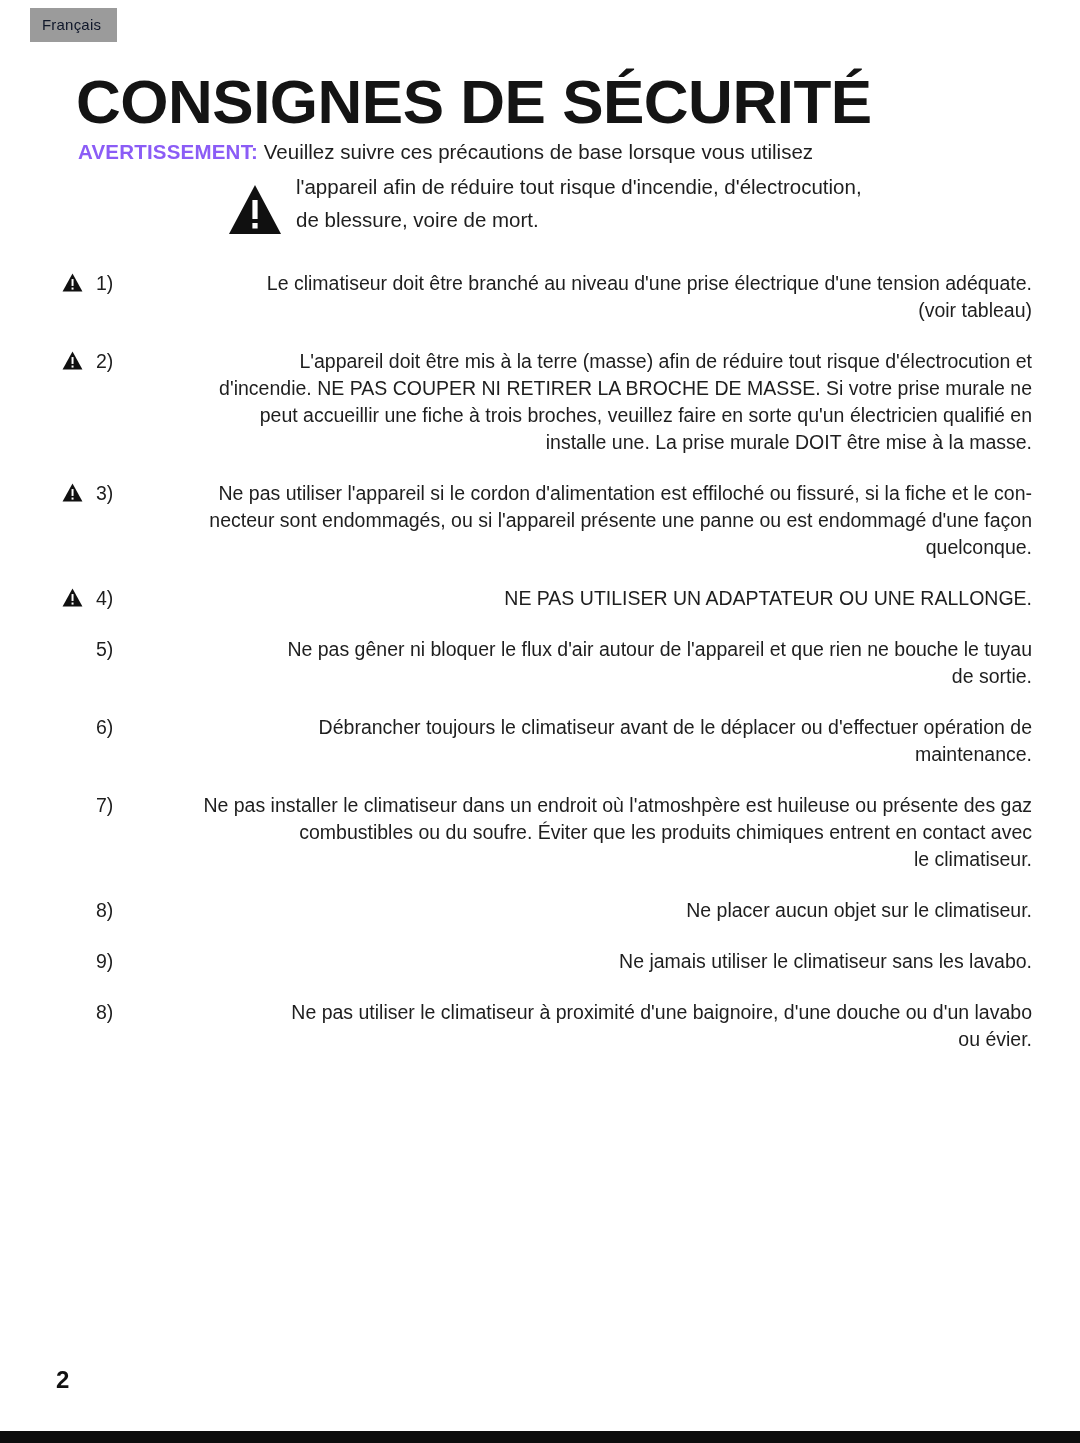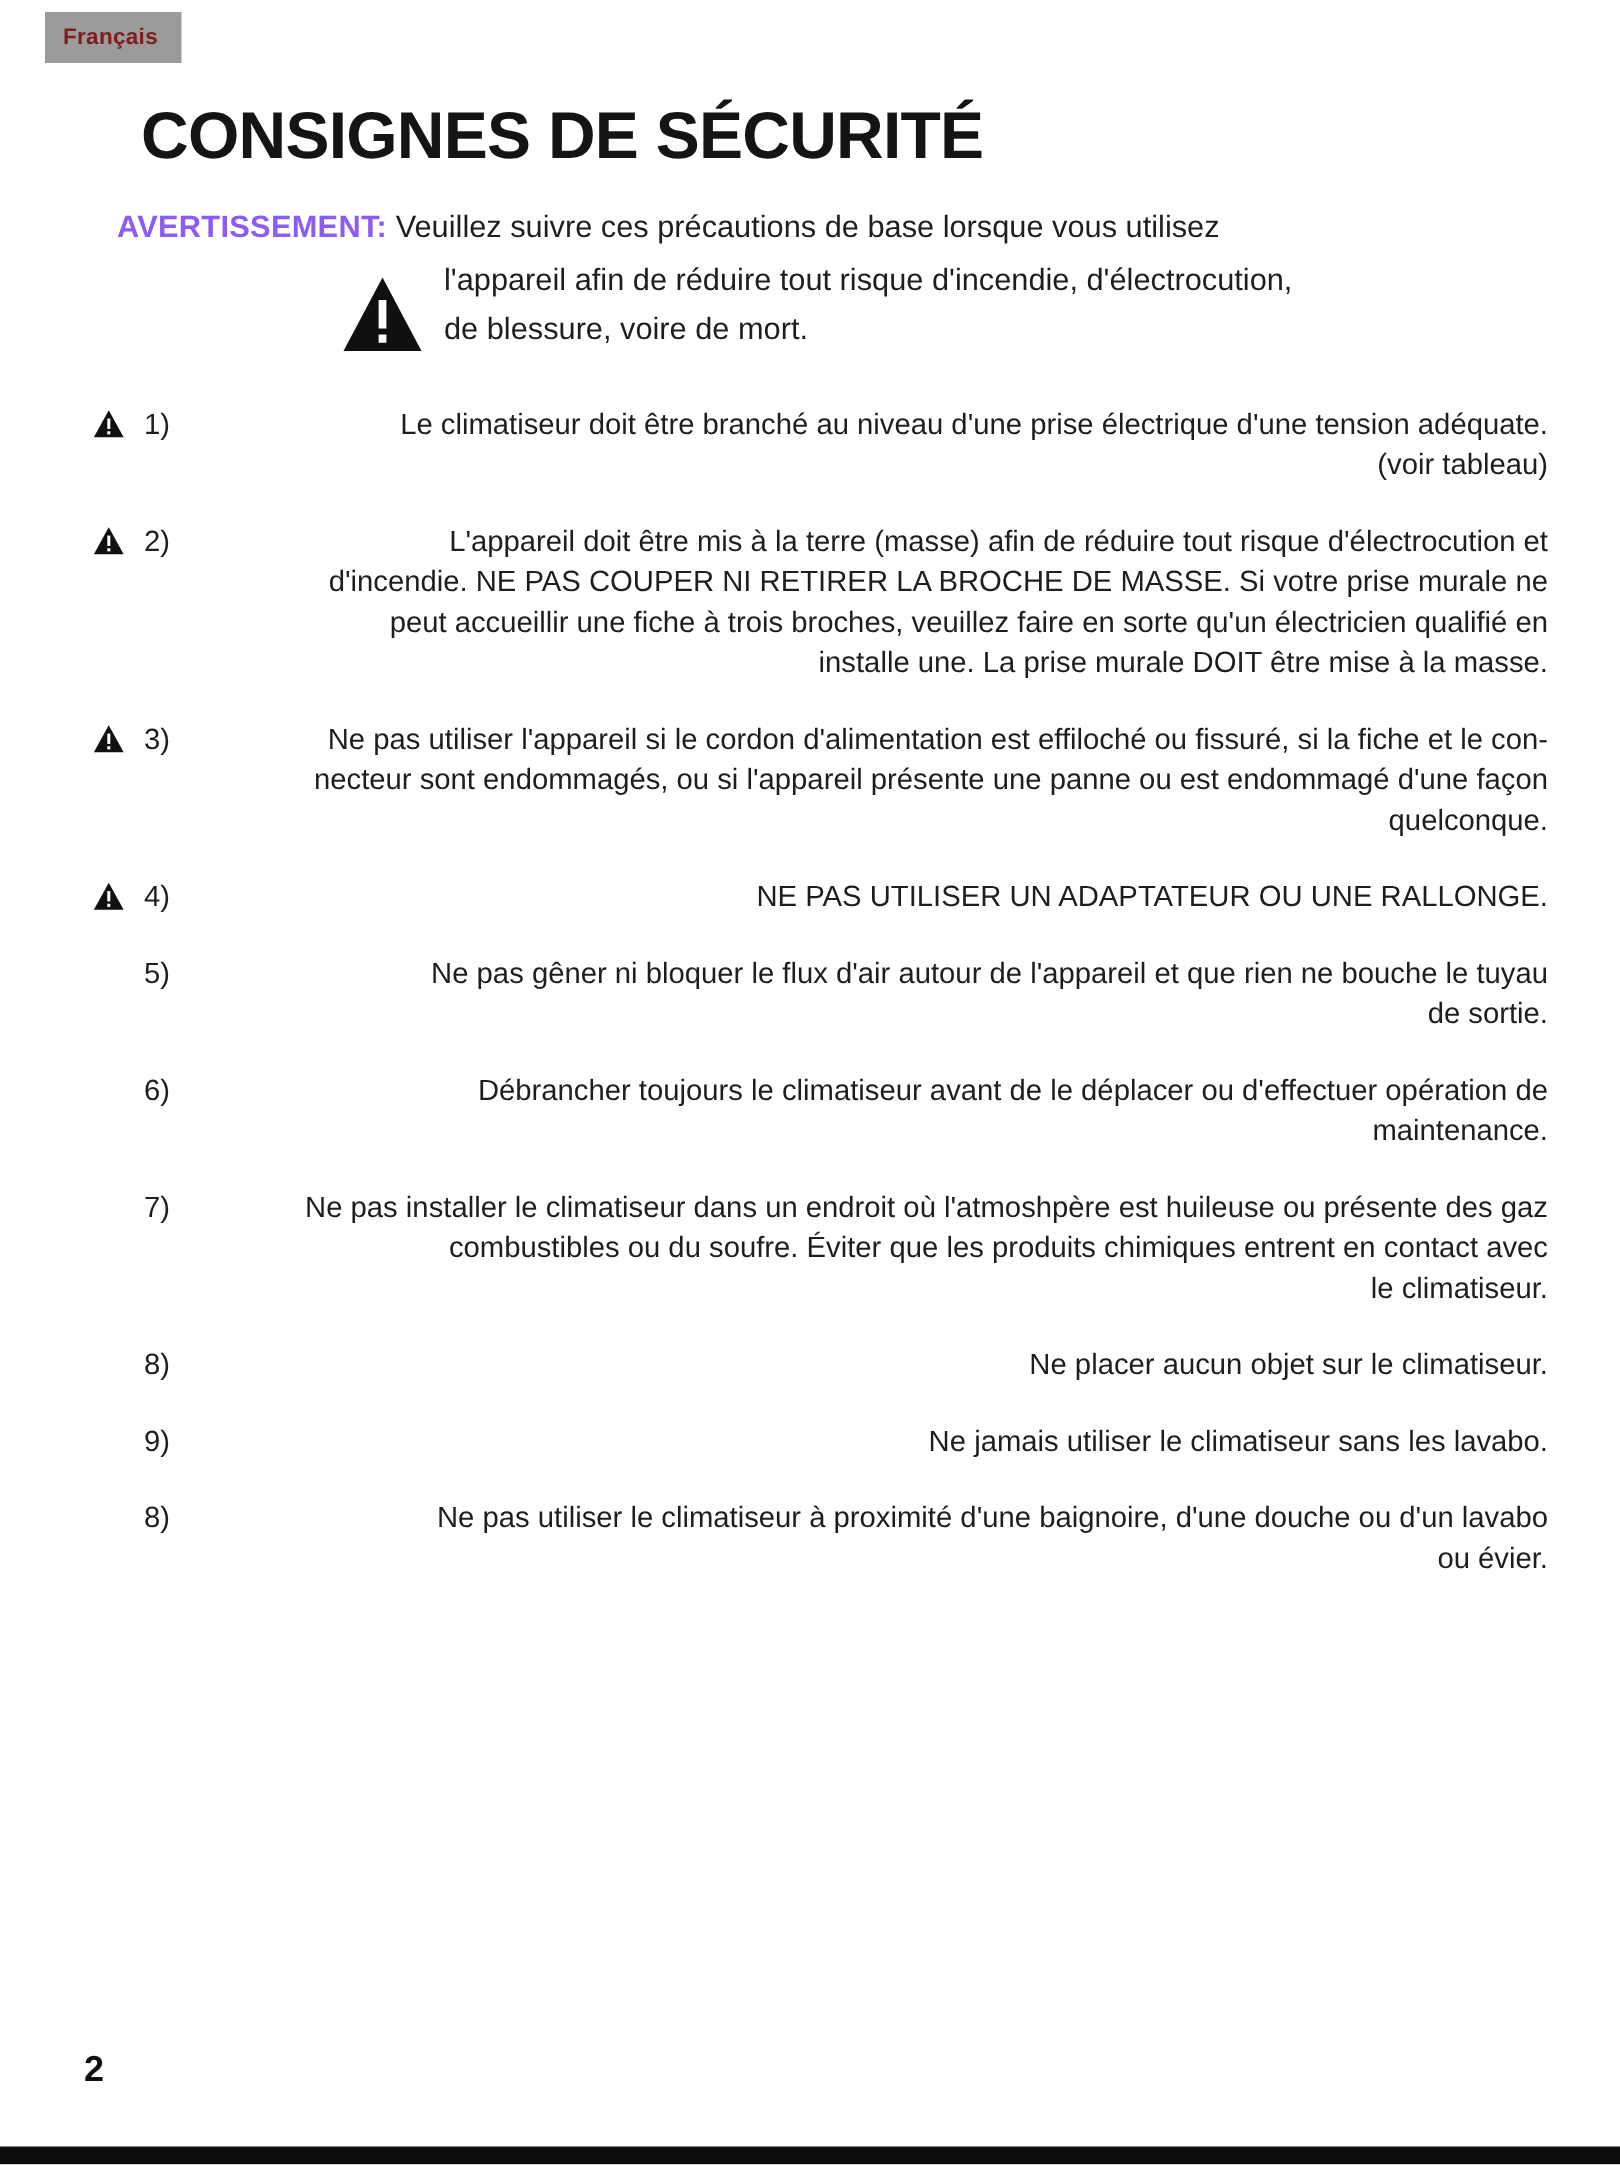--- a/index.html
+++ b/index.html
@@ -8,29 +8,29 @@
     width:1080px; height:1443px;
     margin:0 auto;
     background:#ffffff;
     color:#1e1e1e;
     font-family:"Liberation Sans", sans-serif;
     overflow:hidden;
   }
 
   .lang-tab {
     position:absolute; top:8px; left:30px;
-    background:#9b9b9b; color:#7f1d1d;
-    font-size:15px; font-weight:bold;
+    background:#9b9b9b; color:#0f172a;
+    font-size:15px; font-weight:normal;
     padding:8px 16px 9px 12px;
     letter-spacing:.2px;
   }
 
   .page-title {
-    position:absolute; top:66px; left:94px;
-    font-size:44px; font-weight:800;
+    position:absolute; top:66px; left:76px;
+    font-size:62px; font-weight:800;
     letter-spacing:-0.5px;
     color:#141414;
     white-space:nowrap;
   }
 
   .warning-block { position:absolute; top:138px; left:78px; width:930px; }
   .warning-line1 { font-size:20.5px; line-height:28px; }
   .warning-label { font-weight:800; letter-spacing:.2px; color:#8b5cf6; }
   .warning-row { display:flex; align-items:flex-end; padding-left:150px; margin-top:4px; }
   .warning-icon-big { flex:none; width:54px; height:52px; margin-right:14px; margin-top:2px; }

